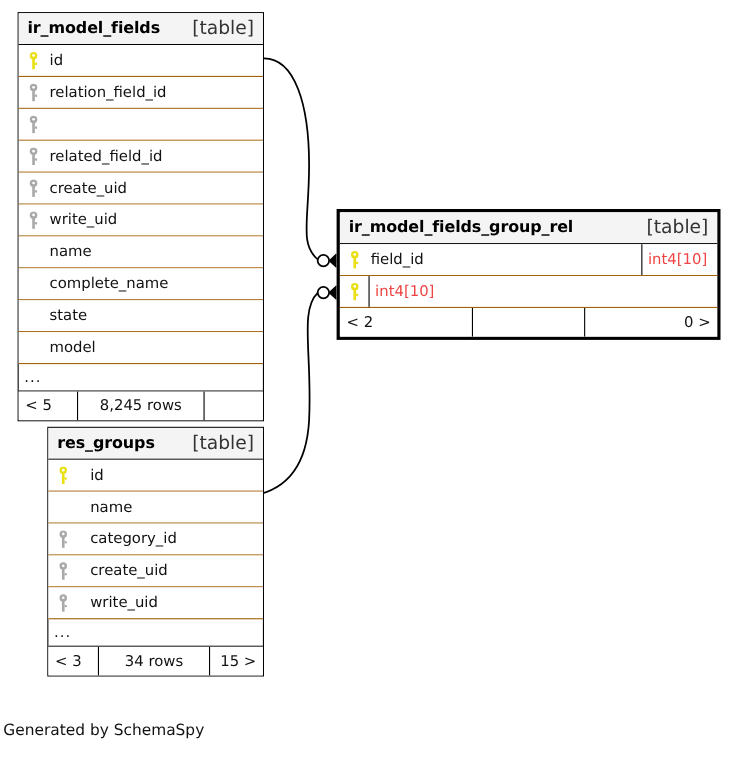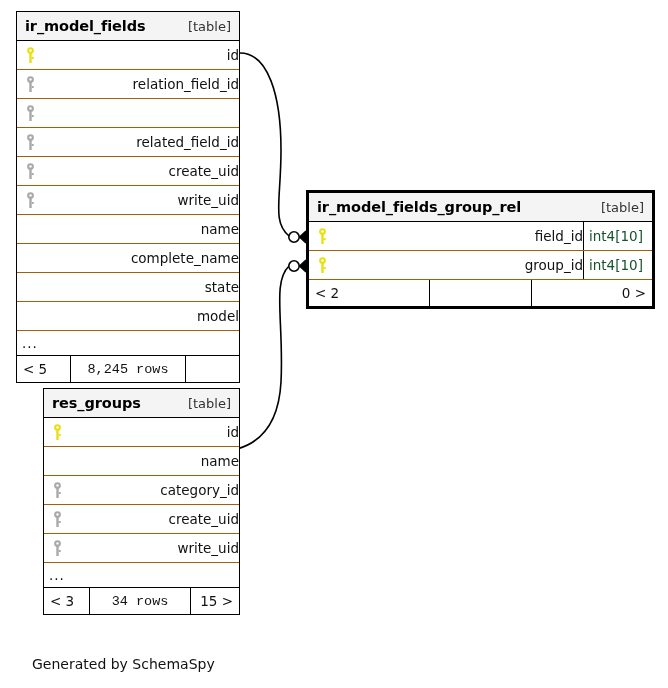--- a/index.html
+++ b/index.html
@@ -30,21 +30,20 @@
     height: 688px;
     pointer-events: none;
   }
 
   
   .table-box {
     position: absolute;
     background: #ffffff;
     box-sizing: border-box;
     border: 1px solid #000000;
-    text-align: right;
   }
   .table-box.emphasis {
     border: 3px solid #000000;
   }
 
   .tbl-header {
     background: #f4f4f4;
     border-bottom: 1px solid #000000;
     display: flex;
     align-items: center;
@@ -54,21 +53,21 @@
     height: 29px;
   }
   .tbl-name {
     font-weight: bold;
     font-size: 14.5px;
     color: #000000;
     white-space: nowrap;
     letter-spacing: -0.1px;
   }
   .tbl-tag {
-    font-size: 13px;
+    font-size: 17px;
     color: #333333;
     white-space: nowrap;
     padding-left: 12px;
   }
 
   .tbl-row {
     display: flex;
     align-items: center;
     box-sizing: border-box;
     height: 29px;
@@ -87,21 +86,21 @@
     flex: 1 1 auto;
     font-size: 13.5px;
     color: #111111;
     white-space: nowrap;
     overflow: hidden;
     padding-left: 2px;
   }
   .col-type {
     flex: 0 0 auto;
     font-size: 13.5px;
-    color: #14532d;
+    color: #ef4444;
     white-space: nowrap;
     border-left: 1px solid #000000;
     box-sizing: border-box;
     height: 100%;
     display: flex;
     align-items: center;
     padding: 0 5px;
   }
 
   .tbl-ellipsis {
@@ -125,30 +124,30 @@
   .ft-cell {
     display: flex;
     align-items: center;
     font-size: 13.5px;
     color: #111111;
     box-sizing: border-box;
     padding: 0 6px;
     white-space: nowrap;
   }
   .ft-left  { justify-content: flex-start; }
-  .ft-mid   { justify-content: center; border-left: 1px solid #000000; border-right: 1px solid #000000; font-family: Liberation Mono, monospace; }
+  .ft-mid   { justify-content: center; border-left: 1px solid #000000; border-right: 1px solid #000000; }
   .ft-right { justify-content: flex-end; }
 
   
   .key-ico { display: block; }
 
   
   .credit {
     position: absolute;
-    left: 32px;
+    left: 3px;
     top: 656px;
     font-size: 14px;
     color: #111111;
     white-space: nowrap;
   }
 </style>
 </head>
 <body>
 
 <div id="canvas">
@@ -291,21 +290,20 @@
 
     <div class="tbl-row">
       <span class="col-key">
         <svg class="key-ico" width="9" height="17" viewBox="0 0 9 17">
             <circle cx="4.5" cy="3.6" r="3.4" fill="#e8e014"></circle>
             <circle cx="4.5" cy="3.4" r="1.2" fill="#ffffff"></circle>
             <rect x="3.3" y="6" width="2.4" height="10" fill="#e8e014"></rect>
             <rect x="5.7" y="10" width="2" height="2" fill="#e8e014"></rect>
           </svg>
       </span>
-      <span class="col-name">group_id</span>
       <span class="col-type" style="width:69px;">int4[10]</span>
     </div>
 
     <div class="tbl-footer">
       <span class="ft-cell ft-left" style="flex:0 0 120px;">&lt; 2</span>
       <span class="ft-cell ft-mid" style="flex:1 1 auto;"></span>
       <span class="ft-cell ft-right" style="flex:0 0 120px;">0 &gt;</span>
     </div>
   </div>
 

